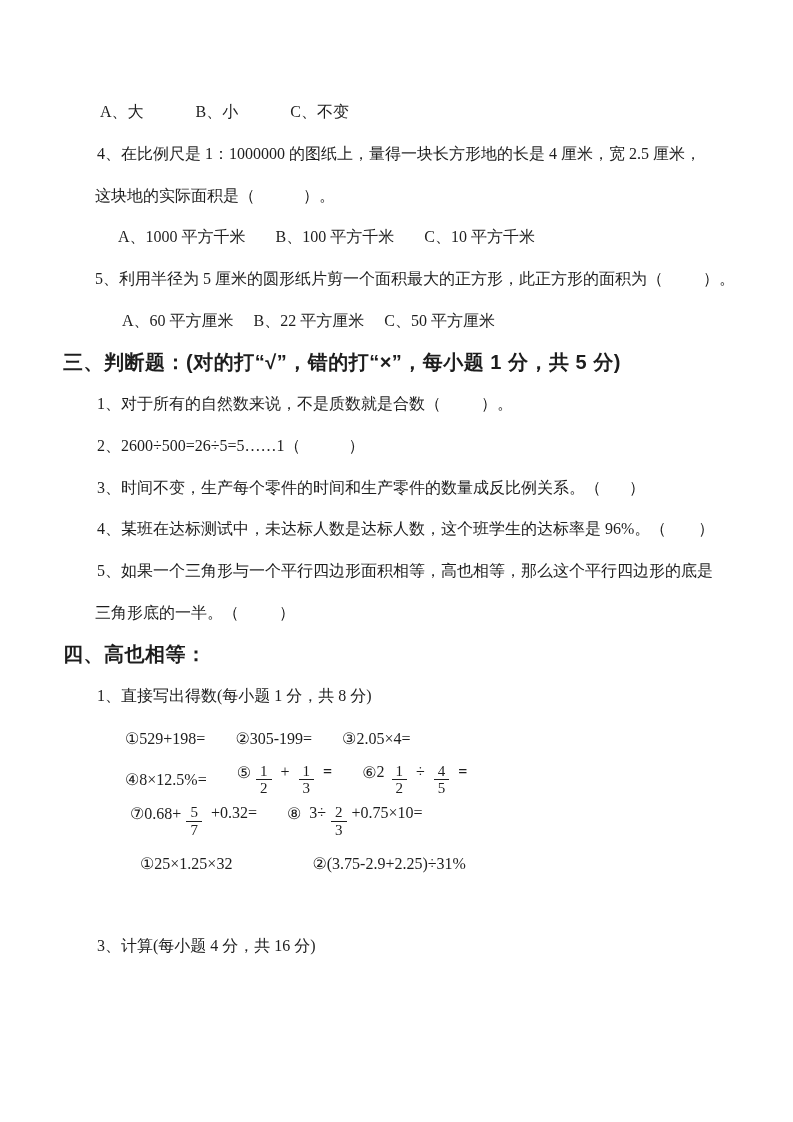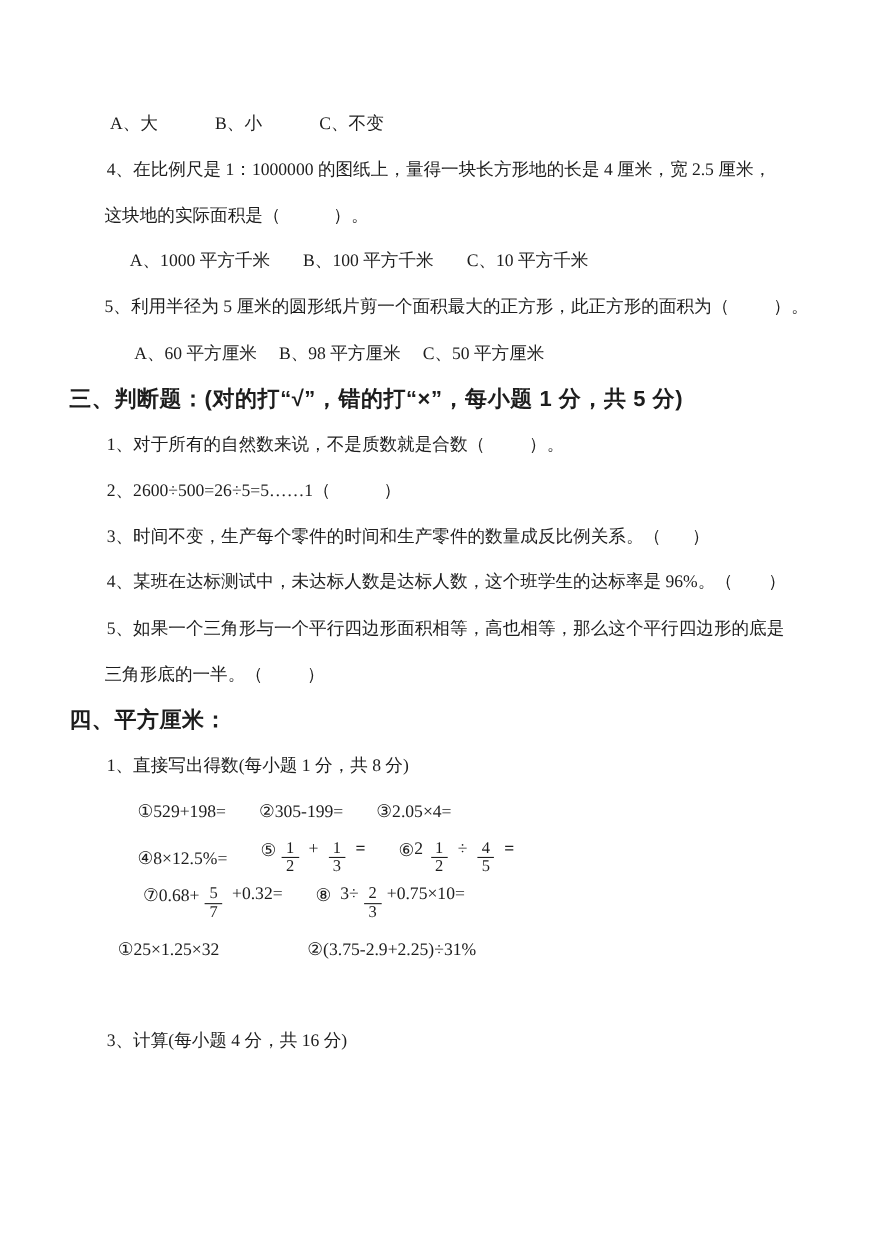--- a/index.html
+++ b/index.html
@@ -27,21 +27,21 @@
     letter-spacing:0.5px;
   }
   
   .i32{margin-left:32px}
   .i34{margin-left:34px}
   .i37{margin-left:37px}
   .i55{margin-left:55px}
   .i59{margin-left:59px}
   .i62{margin-left:62px}
   .i67{margin-left:67px}
-  .i77{margin-left:44px}
+  .i77{margin-left:77px}
   
   .g52{column-gap:52px}
   .g35{column-gap:20px}
   .g30{column-gap:30px}
   .g80{column-gap:80px}
   
   .frac{
     display:inline-flex;
     flex-direction:column;
     align-items:center;
@@ -80,21 +80,21 @@
       <span>A、1000 平方千米</span>
       <span>B、100 平方千米</span>
       <span>C、10 平方千米</span>
     </div>
 
     <div class="line i32">
       <span>5、利用半径为 5 厘米的圆形纸片剪一个面积最大的正方形，此正方形的面积为（          ）。</span>
     </div>
     <div class="line g35 i59">
       <span>A、60 平方厘米</span>
-      <span>B、98 平方厘米</span>
+      <span>B、22 平方厘米</span>
       <span>C、50 平方厘米</span>
     </div>
 
     <div class="line heading">
       <span>三、判断题：(对的打“√”，错的打“×”，每小题 1 分，共 5 分)</span>
     </div>
 
     <div class="line i34">
       <span>1、对于所有的自然数来说，不是质数就是合数（          ）。</span>
     </div>
@@ -108,21 +108,21 @@
       <span>4、某班在达标测试中，未达标人数是达标人数，这个班学生的达标率是 96%。（        ）</span>
     </div>
     <div class="line i34">
       <span>5、如果一个三角形与一个平行四边形面积相等，高也相等，那么这个平行四边形的底是</span>
     </div>
     <div class="line i32">
       <span>三角形底的一半。（          ）</span>
     </div>
 
     <div class="line heading">
-      <span>四、平方厘米：</span>
+      <span>四、高也相等：</span>
     </div>
 
     <div class="line i34">
       <span>1、直接写出得数(每小题 1 分，共 8 分)</span>
     </div>
     <div class="line g30 i62">
       <span>①529+198=</span>
       <span>②305-199=</span>
       <span>③2.05×4=</span>
     </div>

